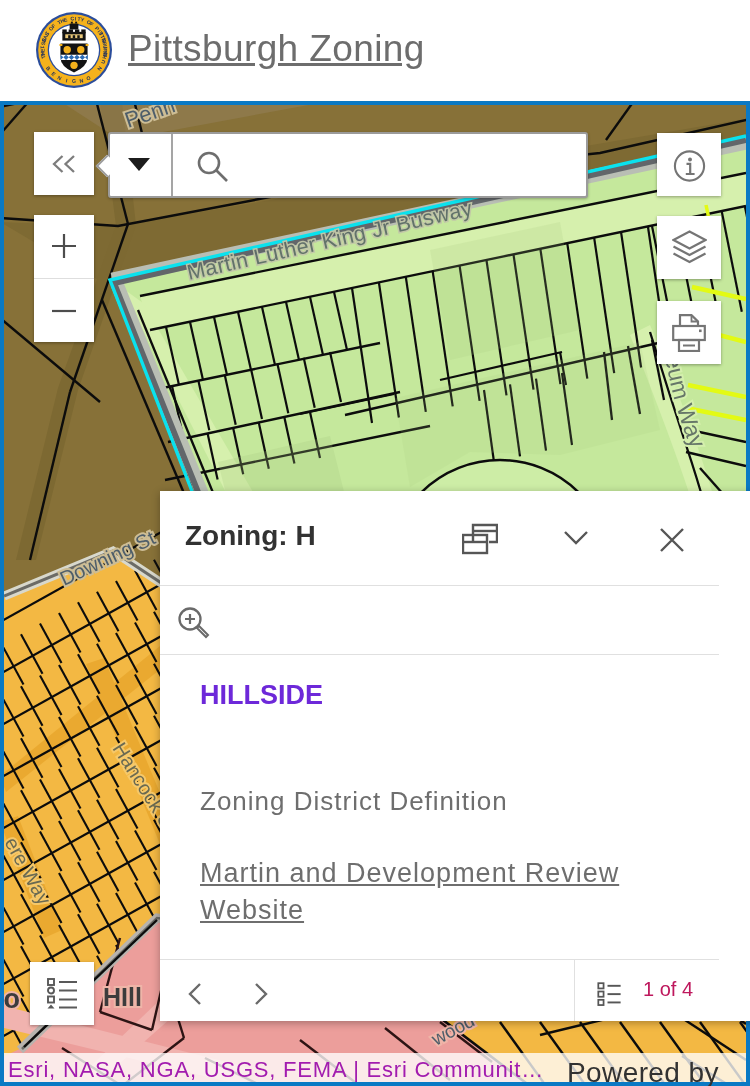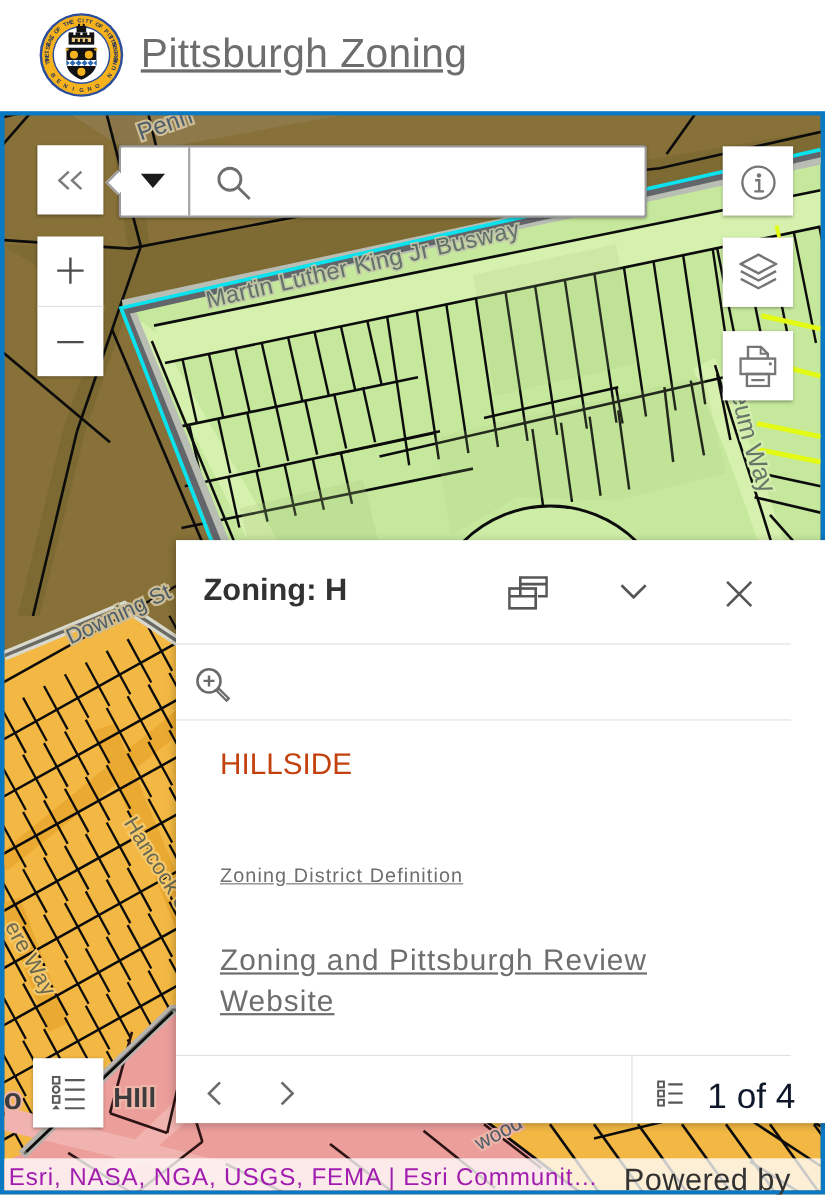--- a/index.html
+++ b/index.html
@@ -487,25 +487,25 @@
   <div class="abs" style="left:0;top:94px;width:559px;height:1px;background:#e0e0e0;"></div>
 
   <svg class="abs" style="left:18px;top:116px;" width="32" height="32" viewBox="0 0 32 32">
   <circle cx="12" cy="12" r="10.5" fill="none" stroke="#6a6a6a" stroke-width="2.3"></circle>
   <path d="M 7,12 H 17 M 12,7 V 17" stroke="#6a6a6a" stroke-width="2.2"></path>
   <path d="M 19,21 L 21,19 L 30,28 L 28,30 Z" fill="none" stroke="#6a6a6a" stroke-width="2"></path>
   </svg>
 
   <div class="abs" style="left:0;top:163px;width:559px;height:1px;background:#e0e0e0;"></div>
 
-  <div class="abs" style="left:40px;top:189px;font-size:27px;font-weight:normal;color:#c2410c;">HILLSIDE</div>
-
-  <div class="abs" style="left:40px;top:295px;font-size:18px;letter-spacing:1px;color:#6e6e6e;text-decoration:underline;">Zoning District Definition</div>
-
-  <div class="abs" style="left:40px;top:364px;width:450px;font-size:27px;letter-spacing:1px;line-height:37px;color:#6e6e6e;text-decoration:underline;">Zoning and Pittsburgh Review Website</div>
+  <div class="abs" style="left:40px;top:189px;font-size:27px;font-weight:bold;color:#6d28d9;">HILLSIDE</div>
+
+  <div class="abs" style="left:40px;top:295px;font-size:26px;letter-spacing:1px;color:#6e6e6e;">Zoning District Definition</div>
+
+  <div class="abs" style="left:40px;top:364px;width:450px;font-size:27px;letter-spacing:1px;line-height:37px;color:#6e6e6e;text-decoration:underline;">Martin and Development Review Website</div>
 
   <div class="abs" style="left:0;top:468px;width:559px;height:1px;background:#e0e0e0;"></div>
 
   <svg class="abs" style="left:28px;top:492px;" width="14" height="22" viewBox="0 0 14 22">
       <path d="M 12,1 L 2,11 L 12,21" fill="none" stroke="#6a6a6a" stroke-width="2.4"></path>
     </svg>
 
   <svg class="abs" style="left:94px;top:492px;" width="14" height="22" viewBox="0 0 14 22">
       <path d="M 2,1 L 12,11 L 2,21" fill="none" stroke="#6a6a6a" stroke-width="2.4"></path>
     </svg>
@@ -516,19 +516,19 @@
   <rect x="1.5" y="1.5" width="6" height="6" fill="none" stroke="#565656" stroke-width="2"></rect>
   <rect x="1.5" y="11" width="6" height="6" fill="none" stroke="#565656" stroke-width="2"></rect>
   <rect x="1.5" y="20.5" width="6" height="6" fill="none" stroke="#565656" stroke-width="2"></rect>
   <g stroke="#565656" stroke-width="2.2">
         <line x1="12" y1="4.5" x2="27" y2="4.5"></line>
         <line x1="12" y1="14" x2="27" y2="14"></line>
         <line x1="12" y1="23.5" x2="27" y2="23.5"></line>
       </g>
   </svg>
 
-  <div class="abs" style="left:483px;top:487px;font-size:32px;color:#0f172a;">1 of 4</div>
+  <div class="abs" style="left:483px;top:487px;font-size:20px;color:#be185d;">1 of 4</div>
 </div>
 
 <div class="abs" style="left:4px;top:1053px;width:742px;height:29px;background:rgba(255,255,255,0.78);"></div>
 
 <div class="abs" style="left:8px;top:1057px;font-size:22px;letter-spacing:0.8px;color:#a21caf;">Esri, NASA, NGA, USGS, FEMA | Esri Communit…</div>
 
 <div class="abs" style="left:567px;top:1057px;font-size:28px;letter-spacing:0.4px;color:#323232;">Powered by Esri</div>
 </body></html>

